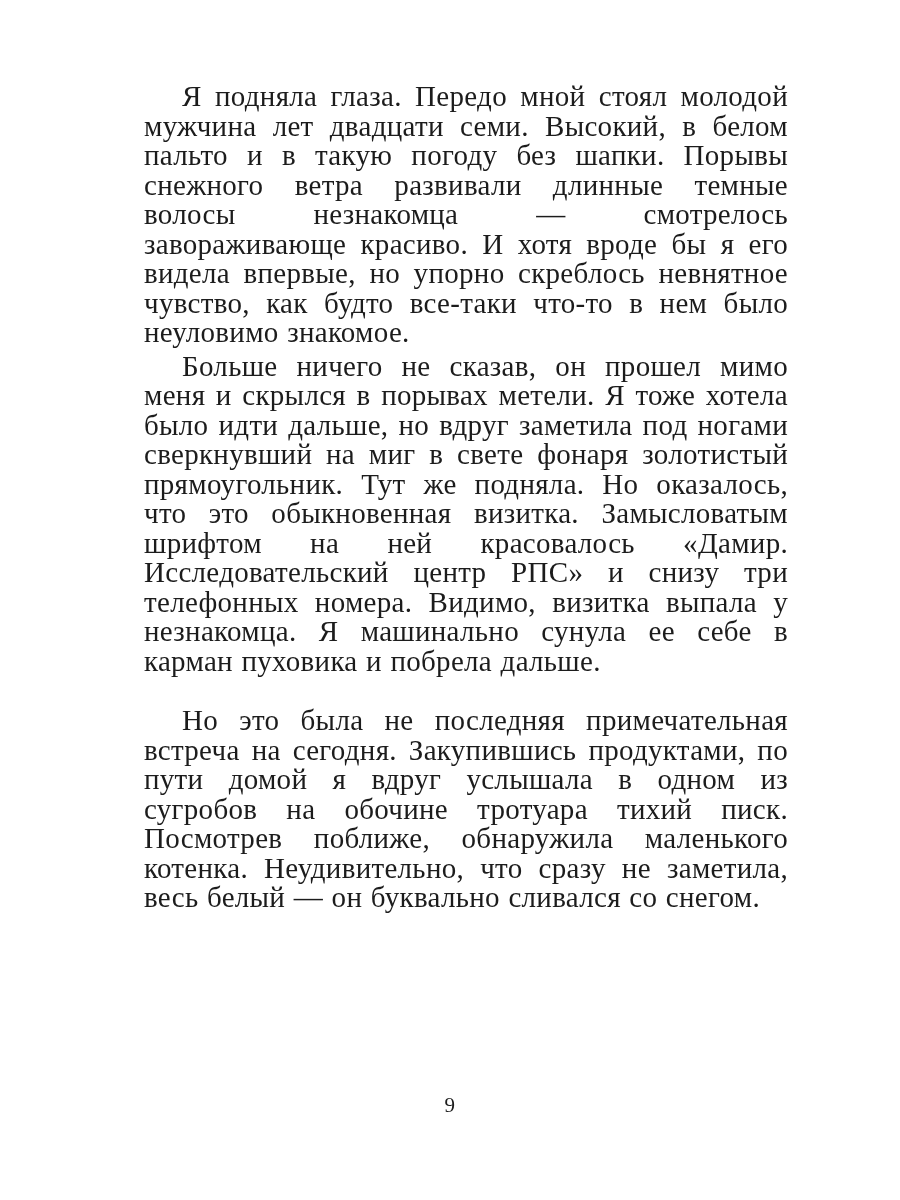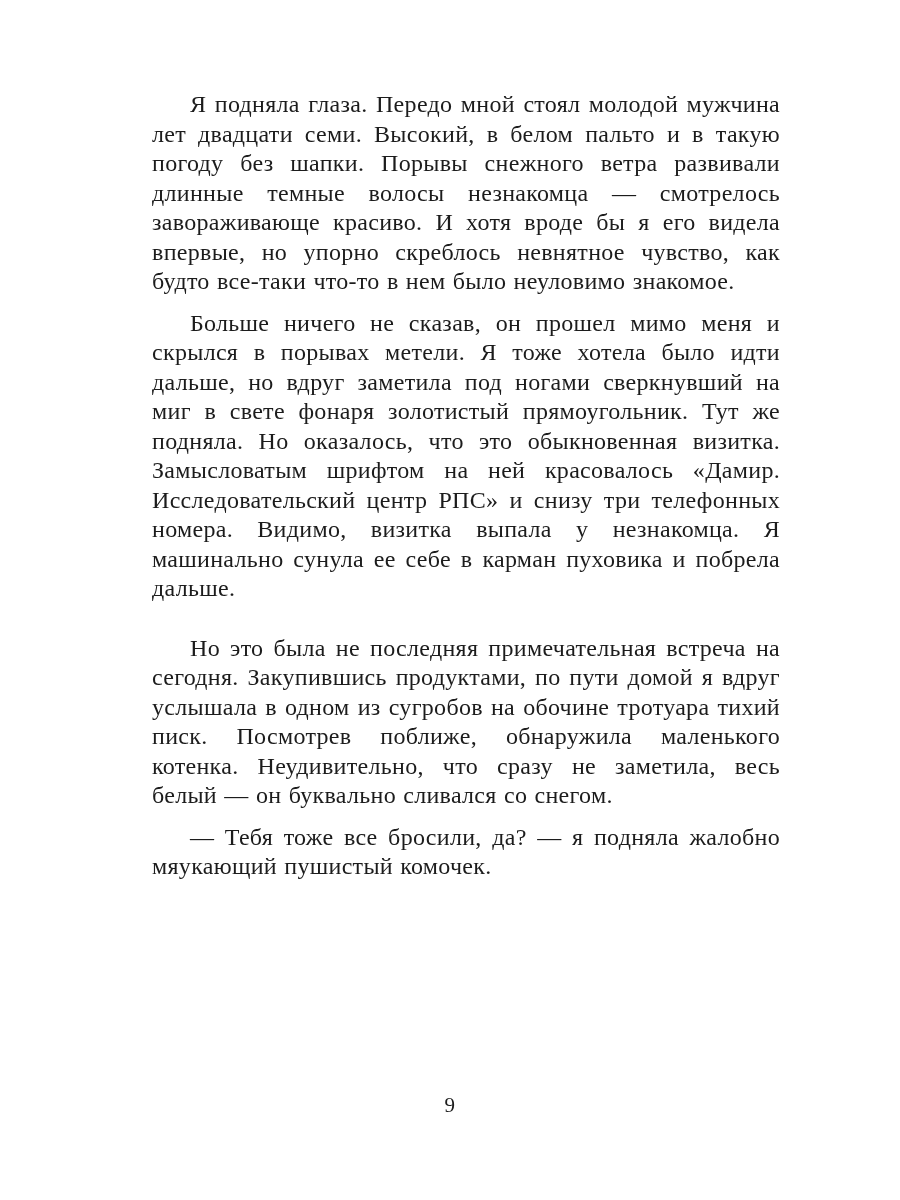--- a/index.html
+++ b/index.html
@@ -17,22 +17,22 @@
     color: #1c1c1c;
     overflow: hidden;
   }
   .text-block {
     position: absolute;
     top: 78px;
     left: 140px;
     width: 652px;
   }
   .text-block p {
-    margin: 12px;
-    font-size: 24px;
+    margin: 4px;
+    font-size: 29px;
     line-height: 29.5px;
     text-align: justify;
     text-indent: 38px;
     letter-spacing: 0.3px;
     word-spacing: 1px;
   }
   .text-block p.section-break {
     margin-top: 30px;
   }
   .page-number {
@@ -47,16 +47,15 @@
   }
 </style>
 </head>
 <body>
 
 <div class="book-page">
   <div class="text-block">
     <p>Я подняла глаза. Передо мной стоял молодой мужчина лет двадцати семи. Высокий, в белом пальто и в такую погоду без шапки. Порывы снежного ветра развивали длинные темные волосы незнакомца — смотрелось завораживающе красиво. И хотя вроде бы я его видела впервые, но упорно скреблось невнятное чувство, как будто все-таки что-то в нем было неуловимо знакомое.</p>
     <p>Больше ничего не сказав, он прошел мимо меня и скрылся в порывах метели. Я тоже хотела было идти дальше, но вдруг заметила под ногами сверкнувший на миг в свете фонаря золотистый прямоугольник. Тут же подняла. Но оказалось, что это обыкновенная визитка. Замысловатым шрифтом на ней красовалось «Дамир. Исследовательский центр РПС» и снизу три телефонных номера. Видимо, визитка выпала у незнакомца. Я машинально сунула ее себе в карман пуховика и побрела дальше.</p>
     <p class="section-break">Но это была не последняя примечательная встреча на сегодня. Закупившись продуктами, по пути домой я вдруг услышала в одном из сугробов на обочине тротуара тихий писк. Посмотрев поближе, обнаружила маленького котенка. Неудивительно, что сразу не заметила, весь белый — он буквально сливался со снегом.</p>
-    <p>— Тебя тоже все бросили, да? — я подняла жалобно мяукающий пушистый комочек.</p>
   </div>
   <div class="page-number">9</div>
 </div>
 
 </body></html>

